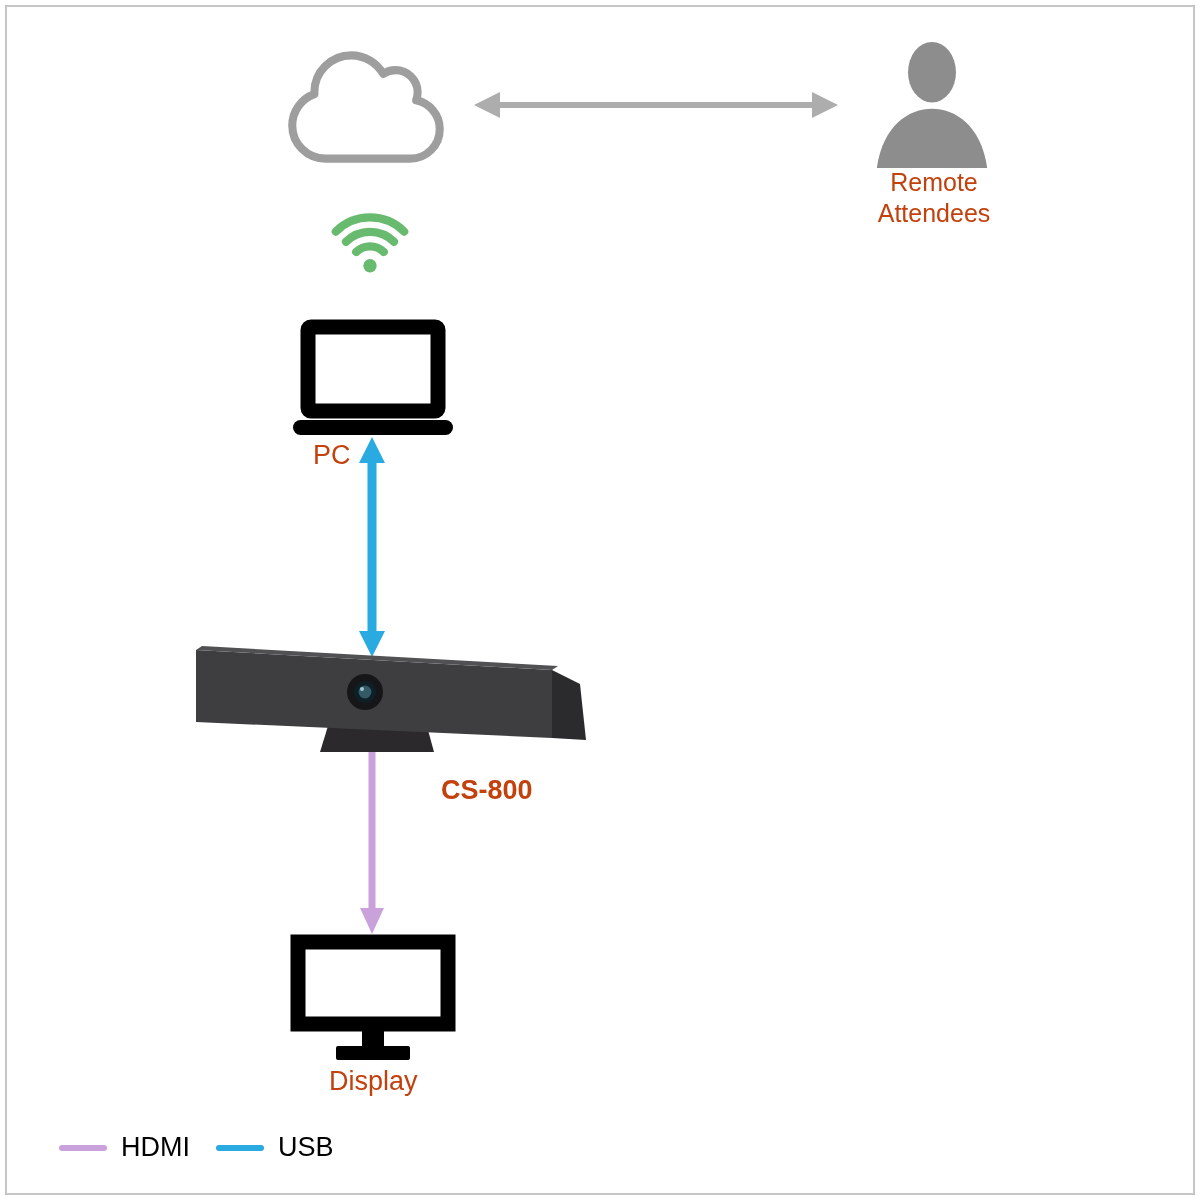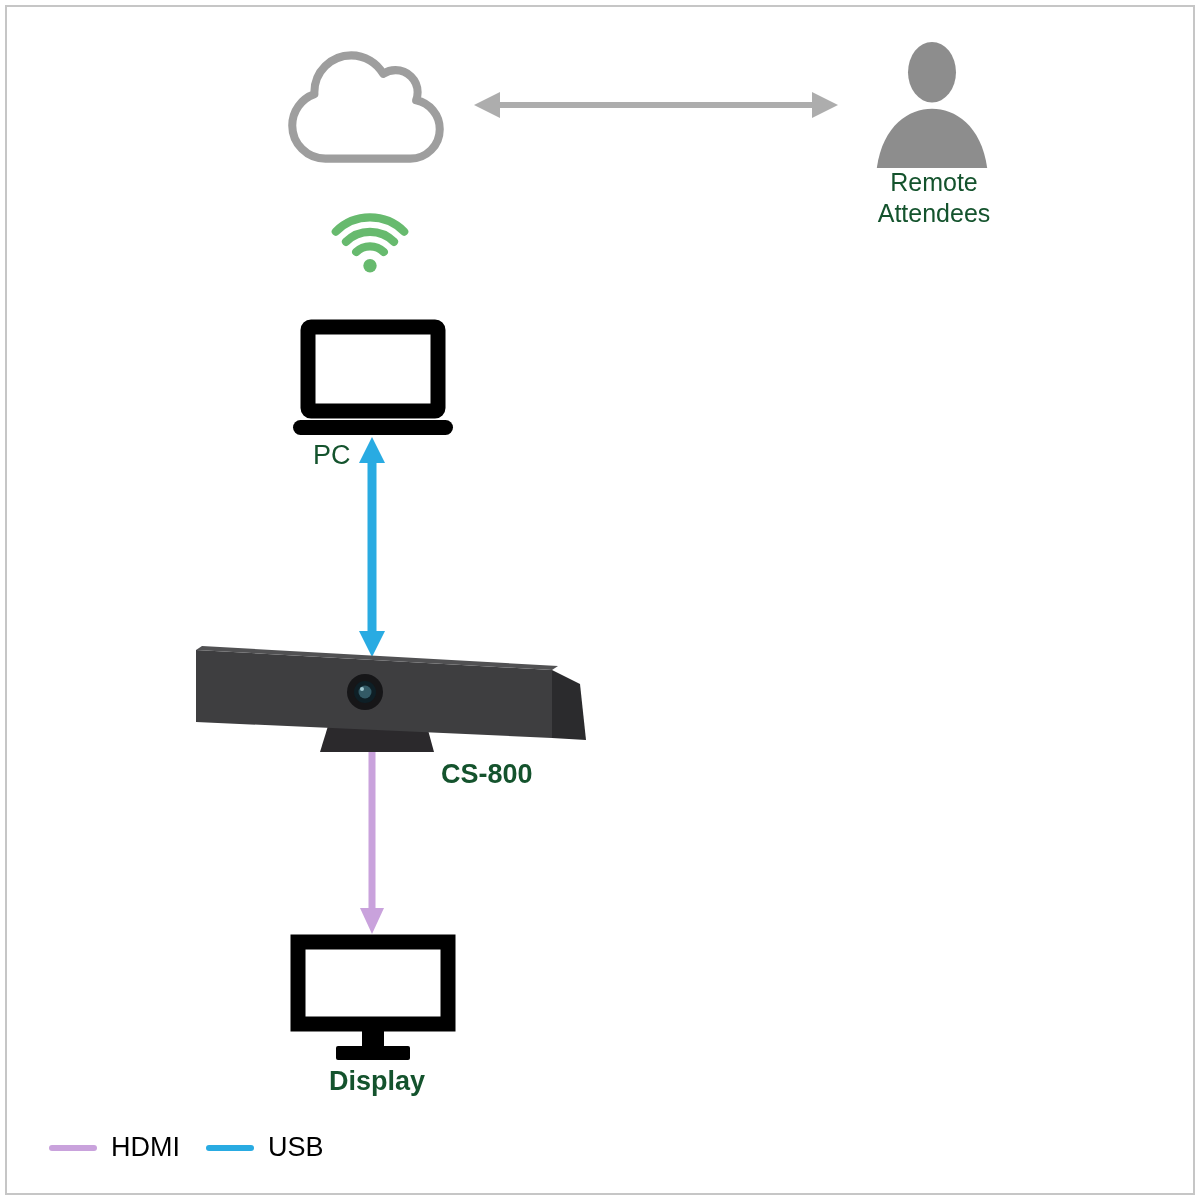--- a/index.html
+++ b/index.html
@@ -3,24 +3,24 @@
 <meta charset="utf-8">
 <style>
   html,body{margin:0;padding:0;background:#fff;}
   #canvas{
     position:relative;width:1200px;height:1200px;background:#ffffff;
     font-family:"Liberation Sans",sans-serif;color:#000;overflow:hidden;
   }
   .frame{position:absolute;inset:5px;border:2px solid #c6c6c6;pointer-events:none;}
   .abs{position:absolute;}
   svg{display:block;overflow:visible;}
-  .label{font-size:27px;line-height:1.15;color:#14532d;white-space:nowrap;}
+  .label{font-size:27px;line-height:1.15;color:#c2410c;white-space:nowrap;}
   .label.bold{font-weight:bold;}
   .centered{text-align:center;white-space:normal;}
-  #legend{position:absolute;left:49px;top:1132px;display:flex;align-items:center;}
+  #legend{position:absolute;left:59px;top:1132px;display:flex;align-items:center;}
   .legend-label{font-size:27px;margin-left:14px;}
   .legend-gap{width:26px;}
 </style>
 </head>
 <body>
 
 <div id="canvas">
   <div class="frame"></div>
 
   <svg class="abs" style="left:292px;top:48px;" width="148" height="118" viewBox="0 0 640 512">
@@ -67,33 +67,33 @@
     <polygon points="364,30 392,44 398,100 364,98" fill="#2b2b2d"></polygon>
     <polygon points="8,10 364,30 364,98 8,82" fill="#3e3e40"></polygon>
     <polygon points="8,10 364,30 370,26 14,6" fill="#515153"></polygon>
     <g>
       <circle cx="177" cy="52" r="18" fill="#161618"></circle>
       <circle cx="177" cy="52" r="11" fill="#0e1f26"></circle>
       <circle cx="177" cy="52" r="6.5" fill="#335a66"></circle>
       <circle cx="174" cy="49" r="2" fill="#9fc6cf"></circle>
     </g>
   </svg>
-  <div class="abs label bold" style="left:441px;top:759px;text-align:right;">CS-800</div>
+  <div class="abs label bold" style="left:441px;top:775px;text-align:right;">CS-800</div>
 
   <svg class="abs" style="left:352px;top:750px;" width="40" height="186" viewBox="0 0 40 186">
     <line x1="20" y1="2" x2="20" y2="160" stroke-width="7" stroke="#c9a2dc"></line>
     <path d="M20 184 L8 158 L32 158 Z" fill="#c9a2dc"></path>
   </svg>
 
   <svg class="abs" style="left:290px;top:934px;" width="166" height="128" viewBox="0 0 166 128">
     <rect x="8" y="8" width="150" height="82" fill="#ffffff" stroke-width="15" stroke="#000000"></rect>
     <rect x="72" y="95" width="22" height="18" fill="#000000"></rect>
     <rect x="46" y="112" width="74" height="14" rx="2" fill="#000000"></rect>
   </svg>
-  <div class="abs label" style="left:329px;top:1066px;font-weight:bold;">Display</div>
+  <div class="abs label" style="left:329px;top:1066px;">Display</div>
 
   <div id="legend">
     <svg width="48" height="10" viewBox="0 0 48 10">
       <line x1="3" y1="5" x2="45" y2="5" stroke-width="6" stroke-linecap="round" stroke="#c9a2dc"></line>
     </svg>
     <span class="legend-label">HDMI</span>
     <span class="legend-gap"></span>
     <svg width="48" height="10" viewBox="0 0 48 10">
       <line x1="3" y1="5" x2="45" y2="5" stroke-width="6" stroke-linecap="round" stroke="#29abe2"></line>
     </svg>

